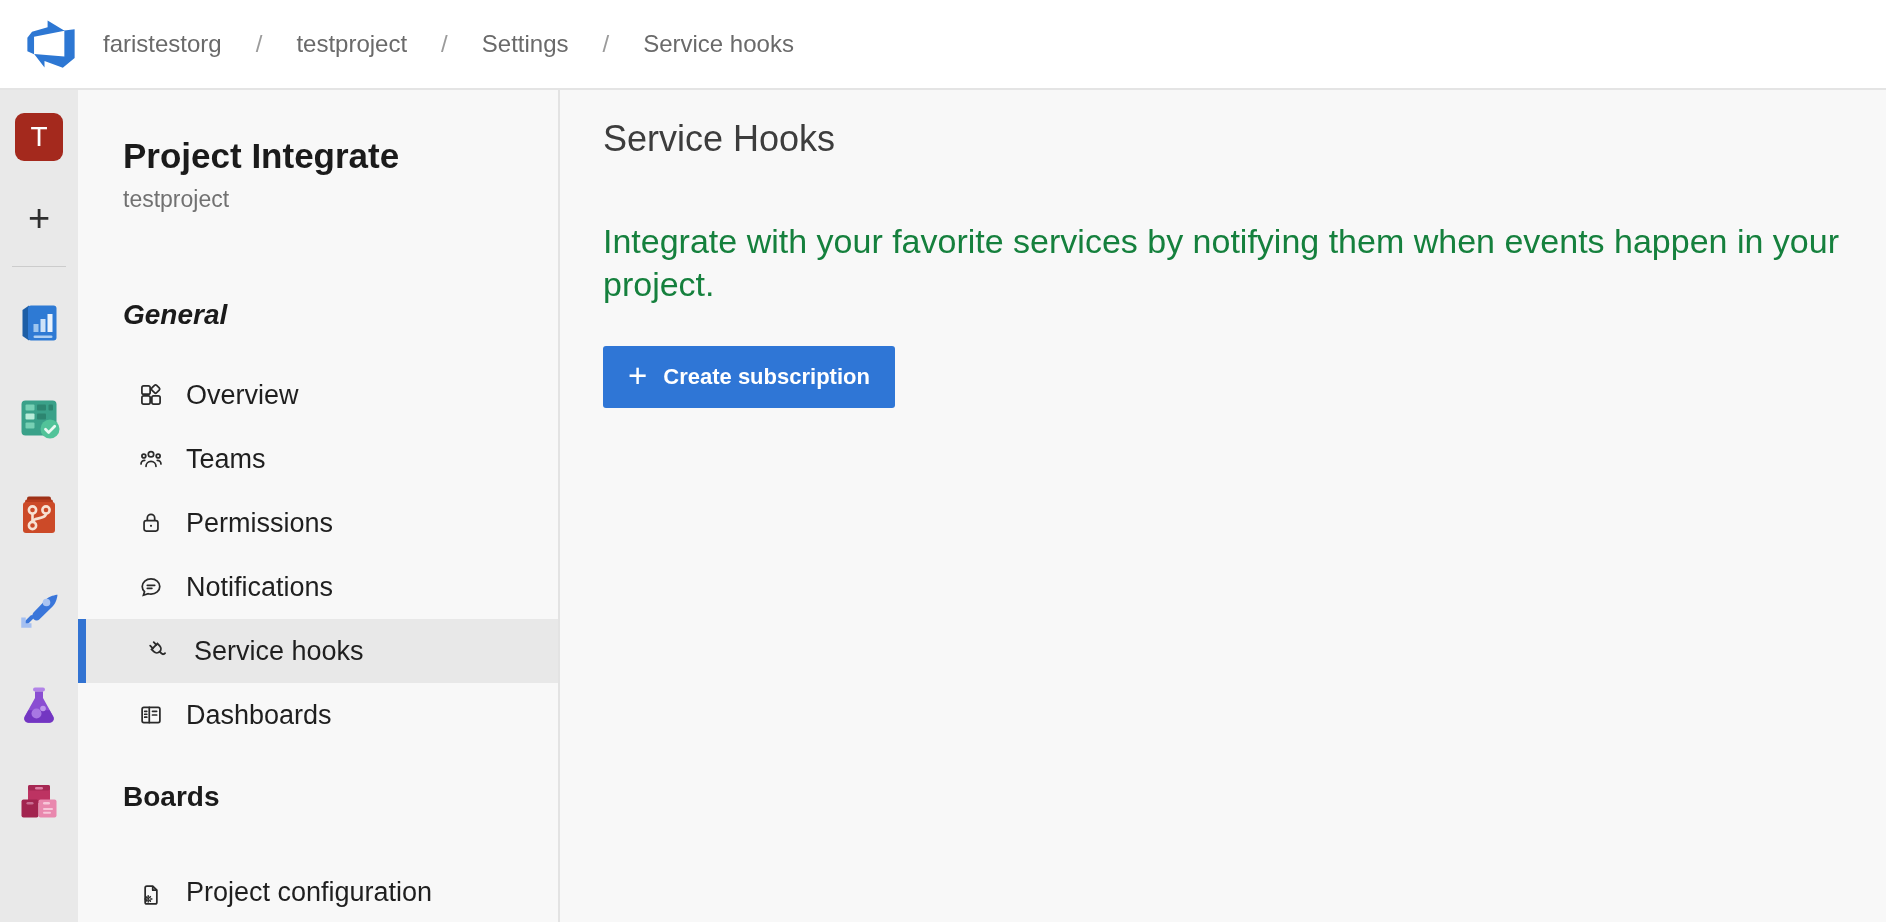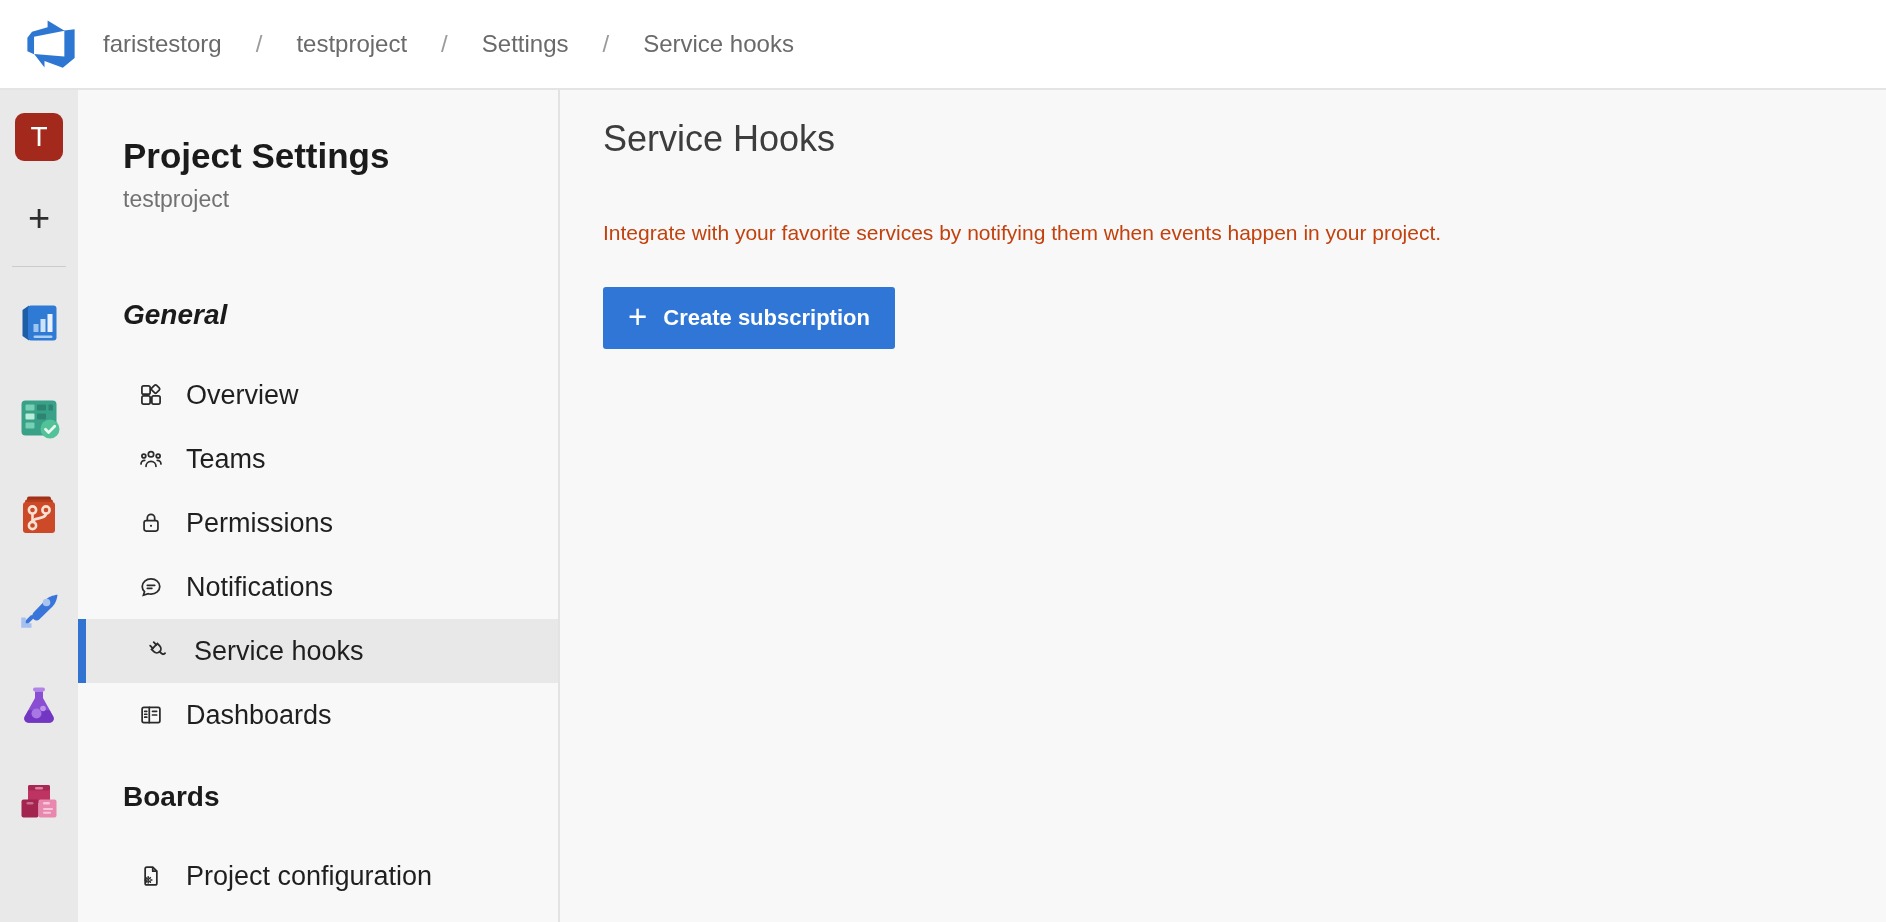--- a/index.html
+++ b/index.html
@@ -67,30 +67,30 @@
     padding-left: 60px; gap: 22px; font-size: 27px; color: #1f1f1f;
     cursor: pointer;
   }
   .nav-item .nicon { width: 26px; height: 26px; flex: 0 0 auto; color: #2a2a2a; }
   .nav-item .nicon svg { width: 26px; height: 26px; display: block; }
   .nav-item.selected {
     background: #e8e8e8;
     border-left: 8px solid #3273d2;
     padding-left: 60px;
   }
-  .pc-row { margin-top: 30px; }
+  .pc-row { margin-top: 30px; align-items: flex-end; }
 
   
   .main {
     position: absolute; top: 90px; left: 560px; right: 0; bottom: 0;
     background: #f8f8f8;
     padding: 26px 0 0 43px;
   }
   .main-title { font-size: 36px; font-weight: 300; color: #3d3d3d; line-height: 1.28; }
-  .main-desc { margin-top: 58px; font-size: 21px; color: #c2410c; line-height: 1.25; }
+  .main-desc { margin-top: 58px; font-size: 34px; color: #15803d; line-height: 1.25; }
   .create-btn {
     margin-top: 41px;
     display: inline-flex; align-items: center; gap: 16px;
     height: 62px; padding: 0 25px;
     background: #2f76d6; color: #ffffff;
     border: none; border-radius: 3px;
     font-family: inherit; font-size: 22px; font-weight: 700;
     cursor: pointer;
   }
   .create-btn .plus { font-size: 33px; font-weight: 300; line-height: 1; margin-top: -3px; }
@@ -188,21 +188,21 @@
       <rect x="11.5" y="25" width="7" height="2.6" rx="1.3" fill="#c96d92"></rect>
       <rect x="23.5" y="22.5" width="18" height="18" rx="2" fill="#e988ae"></rect>
       <rect x="28" y="25" width="7" height="2.6" rx="1.3" fill="#f7c6d9"></rect>
       <rect x="28" y="31" width="10" height="2" rx="1" fill="#f7c6d9"></rect>
       <rect x="28" y="34.8" width="8" height="2" rx="1" fill="#f7c6d9"></rect>
     </svg>
   </div>
 </div>
 
 <div class="sidebar">
-  <div class="ps-title">Project Settings</div>
+  <div class="ps-title">Project Integrate</div>
   <div class="ps-subtitle">testproject</div>
 
   <div class="section-header sh-general">General</div>
 
   <div class="nav-list">
 
     <div class="nav-item">
       <span class="nicon">
         <svg viewBox="0 0 24 24" fill="none" stroke="currentColor" stroke-width="1.6">
           <rect x="3.6" y="3.6" width="7.6" height="7.6" rx="1.6"></rect>

